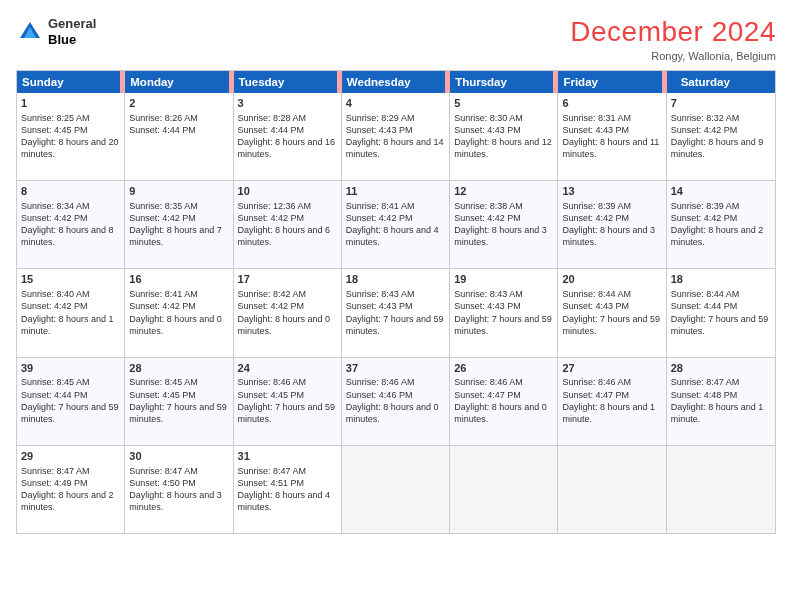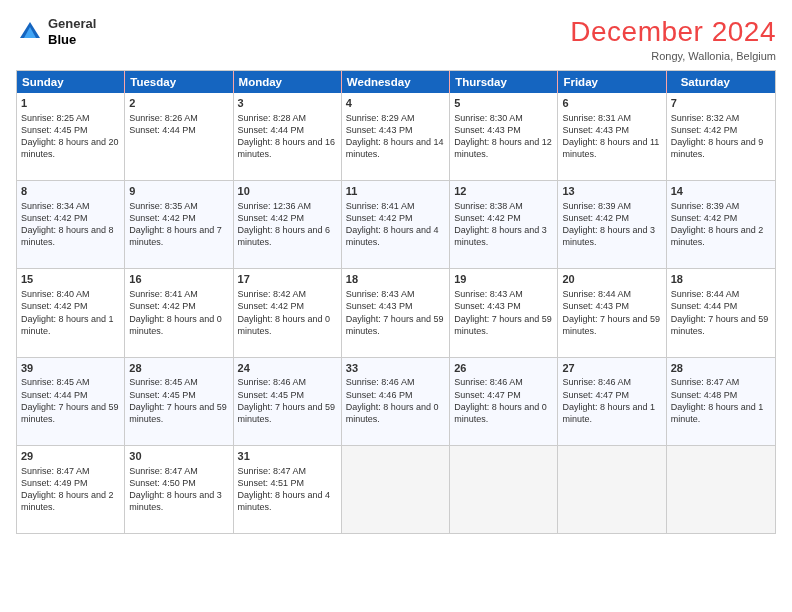--- a/index.html
+++ b/index.html
@@ -63,21 +63,21 @@
       display: grid;
       grid-template-columns: repeat(7, 1fr);
       background: #1565C0;
     }
     .cal-header-cell {
       color: #fff;
       font-size: 11.5px;
       font-weight: bold;
       padding: 5px 5px;
       text-align: left;
-      border-right: 1px solid #fca5a5;
+      border-right: 5px solid #fca5a5;
     }
     .cal-header-cell:last-child { border-right: none; margin-left: 9px; }
     .cal-body {
       flex: 1;
       display: flex;
       flex-direction: column;
     }
     .cal-row {
       display: grid;
       grid-template-columns: repeat(7, 1fr);
@@ -123,22 +123,22 @@
     </div>
     <div class="title-block">
       <div class="month-title">December 2024</div>
       <div class="location">Rongy, Wallonia, Belgium</div>
     </div>
   </div>
 
   <div class="calendar">
     <div class="cal-header">
     <div class="cal-header-cell">Sunday</div>
+        <div class="cal-header-cell">Monday</div>
         <div class="cal-header-cell">Tuesday</div>
-        <div class="cal-header-cell">Monday</div>
         <div class="cal-header-cell">Wednesday</div>
         <div class="cal-header-cell">Thursday</div>
         <div class="cal-header-cell">Friday</div>
         <div class="cal-header-cell">Saturday</div>
       </div>
     <div class="cal-body">
     <div class="cal-row">
           <div class="cal-cell"><span class="day-num">1</span><span>Sunrise: 8:25 AM</span><br><span>Sunset: 4:45 PM</span><br><span>Daylight: 8 hours and 20 minutes.</span></div>
           <div class="cal-cell"><span class="day-num">2</span><span>Sunrise: 8:26 AM</span><br><span>Sunset: 4:44 PM</span><br></div>
           <div class="cal-cell"><span class="day-num">3</span><span>Sunrise: 8:28 AM</span><br><span>Sunset: 4:44 PM</span><br><span>Daylight: 8 hours and 16 minutes.</span></div>
@@ -162,21 +162,21 @@
           <div class="cal-cell"><span class="day-num">17</span><span>Sunrise: 8:42 AM</span><br><span>Sunset: 4:42 PM</span><br><span>Daylight: 8 hours and 0 minutes.</span></div>
           <div class="cal-cell"><span class="day-num">18</span><span>Sunrise: 8:43 AM</span><br><span>Sunset: 4:43 PM</span><br><span>Daylight: 7 hours and 59 minutes.</span></div>
           <div class="cal-cell"><span class="day-num">19</span><span>Sunrise: 8:43 AM</span><br><span>Sunset: 4:43 PM</span><br><span>Daylight: 7 hours and 59 minutes.</span></div>
           <div class="cal-cell"><span class="day-num">20</span><span>Sunrise: 8:44 AM</span><br><span>Sunset: 4:43 PM</span><br><span>Daylight: 7 hours and 59 minutes.</span></div>
           <div class="cal-cell"><span class="day-num">18</span><span>Sunrise: 8:44 AM</span><br><span>Sunset: 4:44 PM</span><br><span>Daylight: 7 hours and 59 minutes.</span></div>
         </div>
         <div class="cal-row">
           <div class="cal-cell"><span class="day-num">39</span><span>Sunrise: 8:45 AM</span><br><span>Sunset: 4:44 PM</span><br><span>Daylight: 7 hours and 59 minutes.</span></div>
           <div class="cal-cell"><span class="day-num">28</span><span>Sunrise: 8:45 AM</span><br><span>Sunset: 4:45 PM</span><br><span>Daylight: 7 hours and 59 minutes.</span></div>
           <div class="cal-cell"><span class="day-num">24</span><span>Sunrise: 8:46 AM</span><br><span>Sunset: 4:45 PM</span><br><span>Daylight: 7 hours and 59 minutes.</span></div>
-          <div class="cal-cell"><span class="day-num">33</span><span>Sunrise: 8:46 AM</span><br><span>Sunset: 4:46 PM</span><br><span>Daylight: 8 hours and 0 minutes.</span></div>
+          <div class="cal-cell"><span class="day-num">37</span><span>Sunrise: 8:46 AM</span><br><span>Sunset: 4:46 PM</span><br><span>Daylight: 8 hours and 0 minutes.</span></div>
           <div class="cal-cell"><span class="day-num">26</span><span>Sunrise: 8:46 AM</span><br><span>Sunset: 4:47 PM</span><br><span>Daylight: 8 hours and 0 minutes.</span></div>
           <div class="cal-cell"><span class="day-num">27</span><span>Sunrise: 8:46 AM</span><br><span>Sunset: 4:47 PM</span><br><span>Daylight: 8 hours and 1 minute.</span></div>
           <div class="cal-cell"><span class="day-num">28</span><span>Sunrise: 8:47 AM</span><br><span>Sunset: 4:48 PM</span><br><span>Daylight: 8 hours and 1 minute.</span></div>
         </div>
         <div class="cal-row">
           <div class="cal-cell"><span class="day-num">29</span><span>Sunrise: 8:47 AM</span><br><span>Sunset: 4:49 PM</span><br><span>Daylight: 8 hours and 2 minutes.</span></div>
           <div class="cal-cell"><span class="day-num">30</span><span>Sunrise: 8:47 AM</span><br><span>Sunset: 4:50 PM</span><br><span>Daylight: 8 hours and 3 minutes.</span></div>
           <div class="cal-cell"><span class="day-num">31</span><span>Sunrise: 8:47 AM</span><br><span>Sunset: 4:51 PM</span><br><span>Daylight: 8 hours and 4 minutes.</span></div>
           <div class="cal-cell empty"></div>
           <div class="cal-cell empty"></div>

